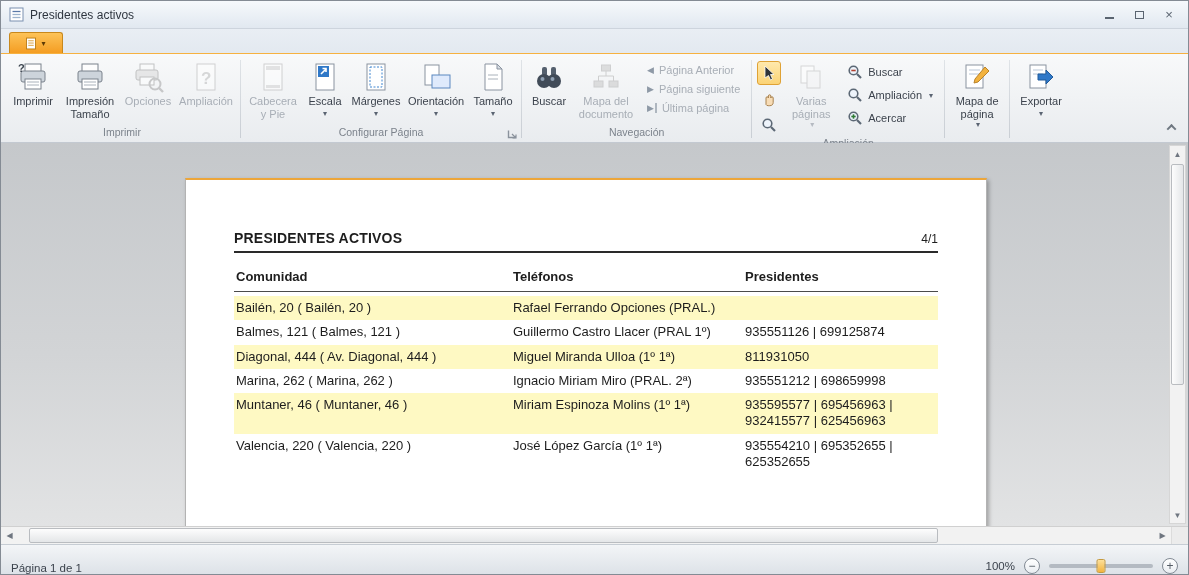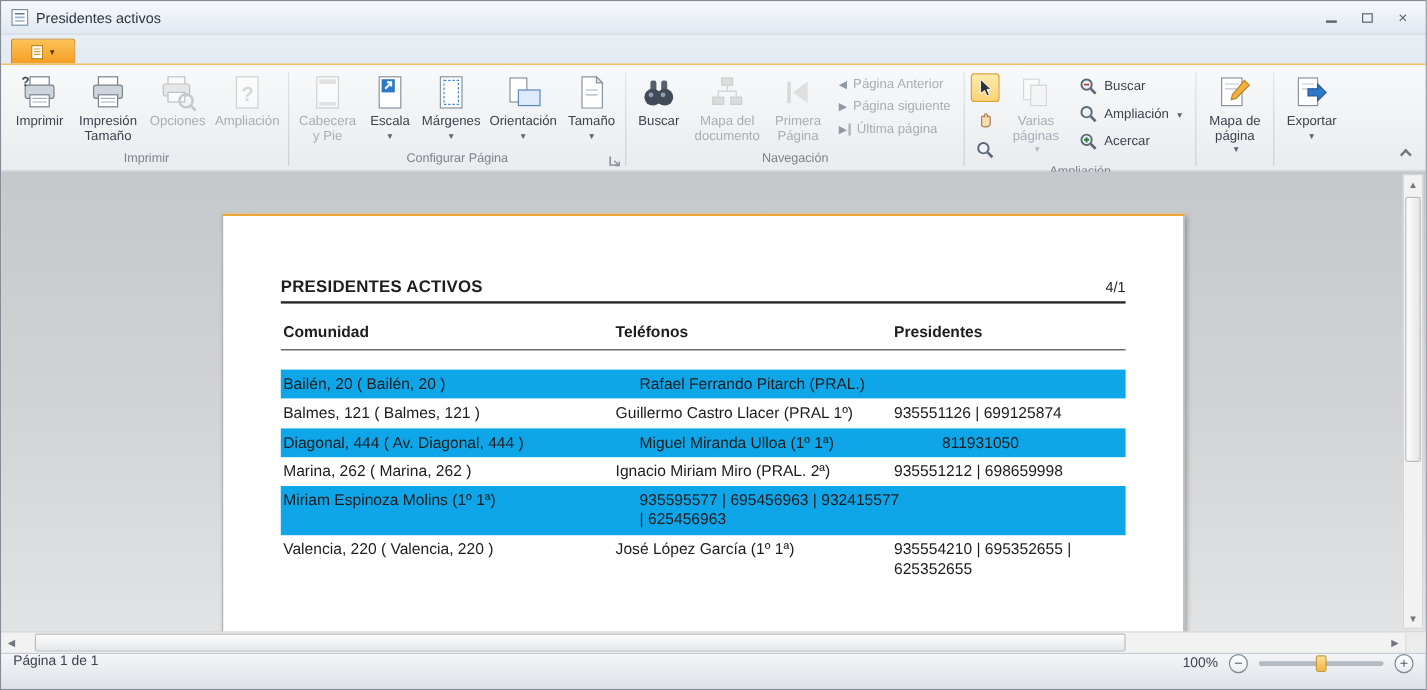--- a/index.html
+++ b/index.html
@@ -68,24 +68,24 @@
              background:linear-gradient(180deg,#c5c8cb 0%,#d2d4d6 55%,#e2e3e4 100%); }
   .page { position:absolute; left:184px; top:35px; width:802px; height:920px; background:#ffffff;
           border:1px solid #b3b3b3; border-top:2px solid #eda63a;
           box-shadow:2px 2px 4px rgba(0,0,0,.28); }
   .page-inner { padding:50px 48px 0 48px; color:#1d1d1d; }
   .rpt-titlerow { display:flex; justify-content:space-between; align-items:flex-end;
                   border-bottom:2px solid #2a2a2a; padding-bottom:5px; }
   .rpt-title { font-size:14px; font-weight:bold; letter-spacing:.2px; }
   .rpt-page { font-size:12px; }
   .rpt-head { display:grid; grid-template-columns:277px 232px 1fr; font-weight:bold; font-size:13px;
-              padding:16px 0 7px 2px; border-bottom:1px solid #4a4a4a; margin-bottom:16px; }
+              padding:16px 0 7px 2px; border-bottom:1px solid #4a4a4a; margin-bottom:4px; }
   .rpt-row { display:grid; grid-template-columns:277px 232px 1fr; font-size:13px;
              padding:4px 0 4px 2px; line-height:1.25; }
-  .rpt-row.alt { background:#0ea5e9;gap:20px; }
+  .rpt-row.alt { background:#fef9c3; }
   .rpt-row > div { padding-right:10px; }
 
   
   .vscroll { position:absolute; right:2px; top:2px; bottom:2px; width:17px;
              background:#f2f2f2; border:1px solid #d6d6d6; display:flex; flex-direction:column; }
   .varrow { height:16px; display:flex; align-items:center; justify-content:center;
             font-size:8px; color:#6f7680; cursor:pointer; }
   .vtrack { flex:1; position:relative; }
   .vthumb { position:absolute; left:1px; right:1px; top:2px; height:64%;
             background:linear-gradient(90deg,#fdfdfd,#e4e6e8); border:1px solid #b9bcc0; border-radius:2px; cursor:pointer; }
@@ -93,21 +93,21 @@
   .hscroll { height:18px; flex:0 0 18px; background:#f2f2f2; border-top:1px solid #d0d0d0;
              display:flex; align-items:stretch; }
   .harrow { width:17px; display:flex; align-items:center; justify-content:center;
             font-size:8px; color:#6f7680; cursor:pointer; }
   .htrack { flex:1; position:relative; }
   .hthumb { position:absolute; top:1px; bottom:1px; left:1%; width:80%;
             background:linear-gradient(#fdfdfd,#e4e6e8); border:1px solid #b9bcc0; border-radius:2px; cursor:pointer; }
   .hcorner { width:17px; background:#ececec; border-left:1px solid #dcdcdc; }
 
   
-  .statusbar { height:30px; flex:0 0 30px; display:flex; align-items:flex-start; padding:0 10px;
+  .statusbar { height:30px; flex:0 0 30px; display:flex; align-items:flex-end; padding:0 10px;
                background:linear-gradient(#f3f5f7,#dde2e8); border-top:1px solid #c7cdd4;
                font-size:11.5px; color:#3c434d;gap:12px; }
   .zoomcluster { margin-left:auto; display:flex; align-items:center; gap:9px; }
   .zbtn { width:16px; height:16px; border:1px solid #828a94; border-radius:50%; color:#555d66;
           display:flex; align-items:center; justify-content:center; font-size:12px; line-height:1;
           background:linear-gradient(#ffffff,#e9edf1); cursor:pointer; }
   .ztrack { width:104px; height:4px; background:#b4bac2; border-radius:2px; position:relative; cursor:pointer; }
   .zthumb { position:absolute; left:50%; top:50%; transform:translate(-50%,-50%);
             width:9px; height:14px; background:linear-gradient(#fde09a,#f3b43f);
             border:1px solid #c69a3e; border-radius:2px; cursor:pointer; }
@@ -271,27 +271,20 @@
         </div>
         <div class="rbtn disabled" style="width:66px">
           <svg class="icon32" viewBox="0 0 32 32">
             <rect x="11.5" y="4" width="9" height="6" fill="#b7bec6" stroke="#98a0a9"></rect>
             <rect x="4" y="20" width="9" height="6" fill="#b7bec6" stroke="#98a0a9"></rect>
             <rect x="19" y="20" width="9" height="6" fill="#b7bec6" stroke="#98a0a9"></rect>
             <path d="M16 10 v5 M8.5 20 v-5 h15 v5" fill="none" stroke="#98a0a9"></path>
           </svg>
           <span>Mapa del documento</span>
         </div>
-        <div class="rbtn disabled" style="width:52px">
-          <svg class="icon32" viewBox="0 0 32 32">
-            <rect x="7" y="7" width="3" height="18" fill="#aeb6bf"></rect>
-            <polygon points="24,7 12,16 24,25" fill="#bcc3cb"></polygon>
-          </svg>
-          <span>Primera Página</span>
-        </div>
         <div class="smallcol">
           <div class="sbtn disabled">
             <span class="glyph">◀</span>
             <span>Página Anterior</span>
           </div>
           <div class="sbtn disabled">
             <span class="glyph">▶</span>
             <span>Página siguiente</span>
           </div>
           <div class="sbtn disabled">
@@ -412,38 +405,39 @@
           <span class="rpt-title">PRESIDENTES ACTIVOS</span>
           <span class="rpt-page">4/1</span>
         </div>
         <div class="rpt-head">
           <div>Comunidad</div>
           <div>Teléfonos</div>
           <div>Presidentes</div>
         </div>
         <div class="rpt-row alt">
           <div>Bailén, 20 ( Bailén, 20 )</div>
-          <div>Rafael Ferrando Pitarch (PRAL.)</div>
+          <div>Rafael Ferrando Opciones (PRAL.)</div>
         </div>
         <div class="rpt-row">
           <div>Balmes, 121 ( Balmes, 121 )</div>
           <div>Guillermo Castro Llacer (PRAL 1º)</div>
           <div>935551126 | 699125874</div>
         </div>
         <div class="rpt-row alt">
           <div>Diagonal, 444 ( Av. Diagonal, 444 )</div>
           <div>Miguel Miranda Ulloa (1º 1ª)</div>
           <div>811931050</div>
         </div>
         <div class="rpt-row">
           <div>Marina, 262 ( Marina, 262 )</div>
           <div>Ignacio Miriam Miro (PRAL. 2ª)</div>
           <div>935551212 | 698659998</div>
         </div>
         <div class="rpt-row alt">
+          <div>Muntaner, 46 ( Muntaner, 46 )</div>
           <div>Miriam Espinoza Molins (1º 1ª)</div>
           <div>935595577 | 695456963 | 932415577 | 625456963</div>
         </div>
         <div class="rpt-row">
           <div>Valencia, 220 ( Valencia, 220 )</div>
           <div>José López García (1º 1ª)</div>
           <div>935554210 | 695352655 | 625352655</div>
         </div>
       </div>
     </div>

